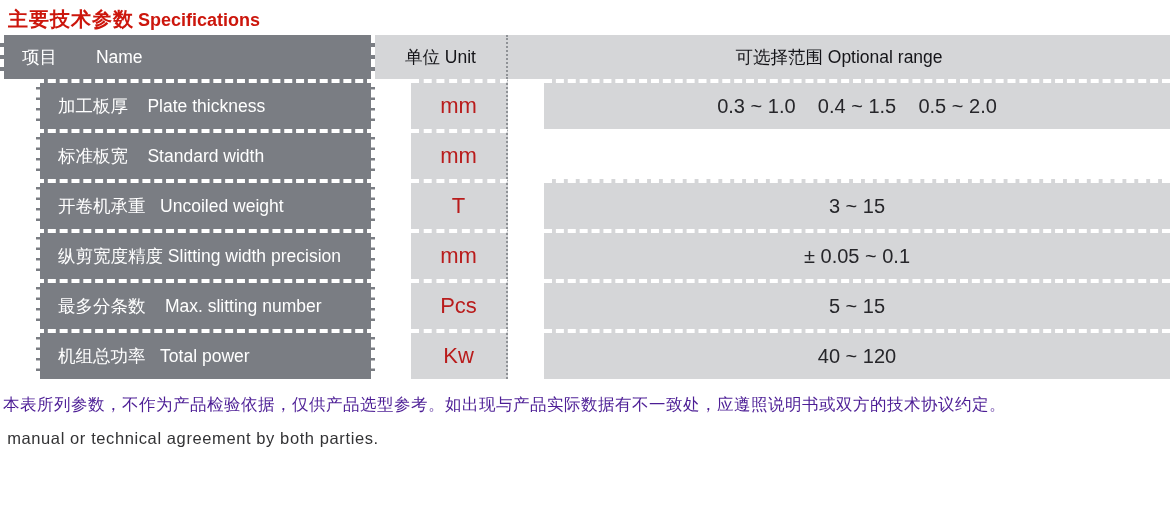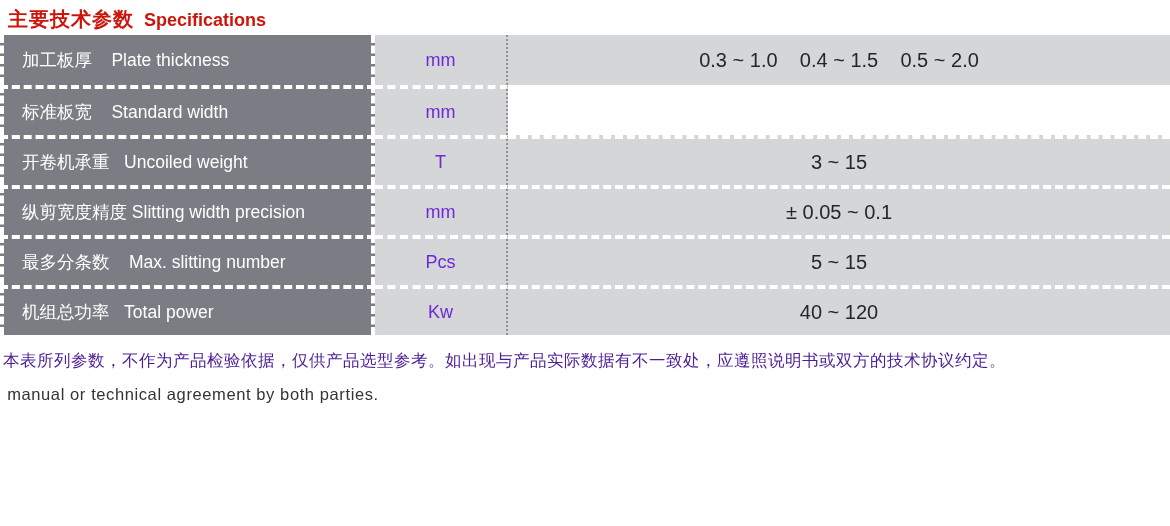--- a/index.html
+++ b/index.html
@@ -14,21 +14,21 @@
     background: #ffffff;
     overflow: hidden;
   }
 
   
   .title-bar {
     height: 35px;
     padding: 6px 0 0 8px;
     display: flex;
     align-items: baseline;
-    gap: 10px;
+    gap: 4px;
   }
   .title-zh {
     color: #cc160c;
     font-size: 20px;
     font-weight: bold;
     letter-spacing: 1px;
   }
   .title-en {
     color: #cc160c;
     font-size: 18px;
@@ -38,40 +38,40 @@
   
   .spec-table {
     width: 1170px;
   }
   .t-row {
     display: grid;
     grid-template-columns: 375px 133px 1fr;
     height: 50px;
   }
   .t-row.header { height: 44px; }
-  .t-row + .t-row .cell { border-top: 4px dashed #ffffff; }
+  .t-row + .t-row .cell { border-top: 4px dashed #ffffff; margin-left: 36px; }
 
   .cell {
     display: flex;
     align-items: center;
     overflow: hidden;
   }
   .cell.name {
     background: #7a7d83;
     color: #ffffff;
     font-size: 17.5px;
     padding-left: 18px;
     white-space: pre;
     border-left: 4px dashed #ffffff;
     border-right: 4px dashed #ffffff;
   }
   .cell.unit {
     background: #d5d6d8;
-    color: #6d28d9;
-    font-size: 18px;
+    color: #b91c1c;
+    font-size: 22px;
     justify-content: center;
     border-right: 2px dotted #8f9296;
     white-space: pre;
   }
   .cell.range {
     background: #d5d6d8;
     color: #26262a;
     font-size: 20px;
     justify-content: center;
     white-space: pre;
@@ -104,20 +104,25 @@
 
 <div class="page">
 
   <div class="title-bar">
     <span class="title-zh">主要技术参数</span>
     <span class="title-en">Specifications</span>
   </div>
 
   <div class="spec-table">
 
+    <div class="t-row header">
+      <div class="cell name">项目        Name</div>
+      <div class="cell unit">单位 Unit</div>
+      <div class="cell range">可选择范围 Optional range</div>
+    </div>
 
     <div class="t-row">
       <div class="cell name">加工板厚    Plate thickness</div>
       <div class="cell unit">mm</div>
       <div class="cell range">0.3 ~ 1.0    0.4 ~ 1.5    0.5 ~ 2.0</div>
     </div>
 
     <div class="t-row">
       <div class="cell name">标准板宽    Standard width</div>
       <div class="cell unit">mm</div>

